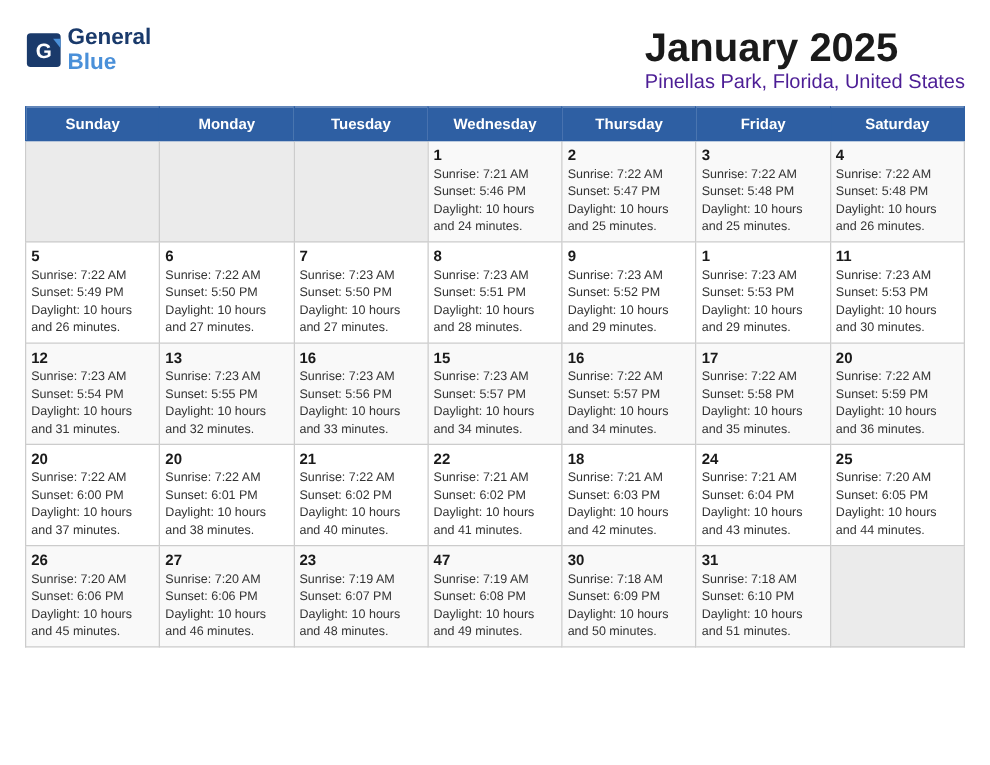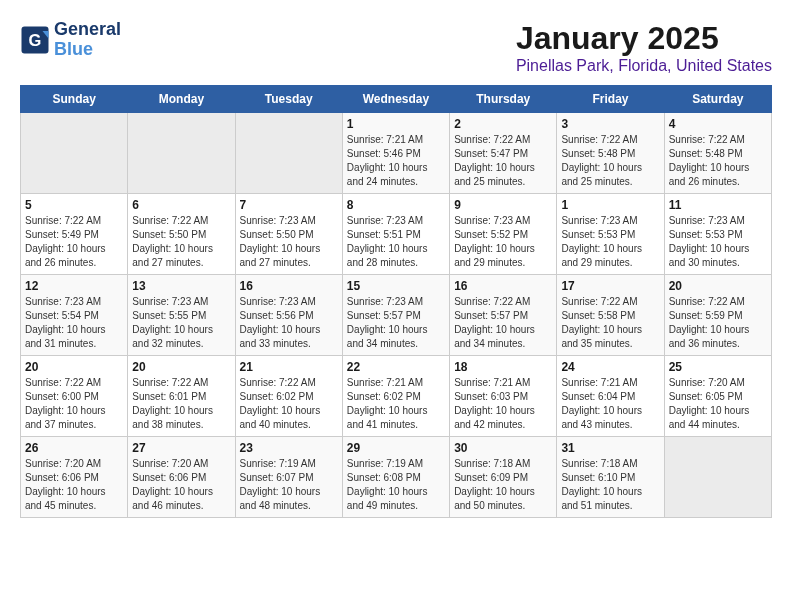--- a/index.html
+++ b/index.html
@@ -244,21 +244,21 @@
         </td>
         <td>
           <span class="day-number">27</span>
           <div class="day-info">Sunrise: 7:20 AM<br>Sunset: 6:06 PM<br>Daylight: 10 hours<br>and 46 minutes.</div>
         </td>
         <td>
           <span class="day-number">23</span>
           <div class="day-info">Sunrise: 7:19 AM<br>Sunset: 6:07 PM<br>Daylight: 10 hours<br>and 48 minutes.</div>
         </td>
         <td>
-          <span class="day-number">29</span>
+          <span class="day-number">47</span>
           <div class="day-info">Sunrise: 7:19 AM<br>Sunset: 6:08 PM<br>Daylight: 10 hours<br>and 49 minutes.</div>
         </td>
         <td>
           <span class="day-number">30</span>
           <div class="day-info">Sunrise: 7:18 AM<br>Sunset: 6:09 PM<br>Daylight: 10 hours<br>and 50 minutes.</div>
         </td>
         <td>
           <span class="day-number">31</span>
           <div class="day-info">Sunrise: 7:18 AM<br>Sunset: 6:10 PM<br>Daylight: 10 hours<br>and 51 minutes.</div>
         </td>

